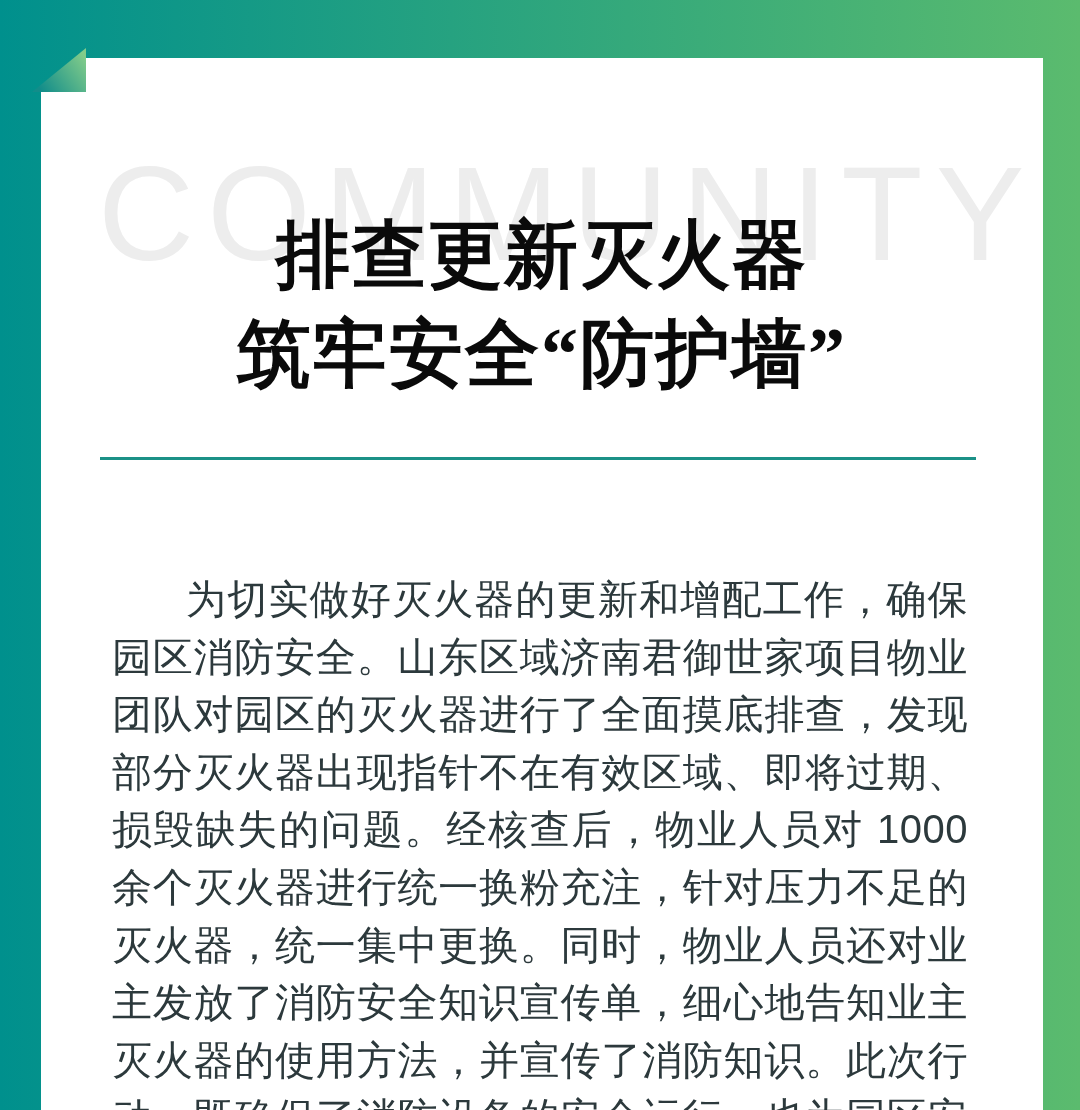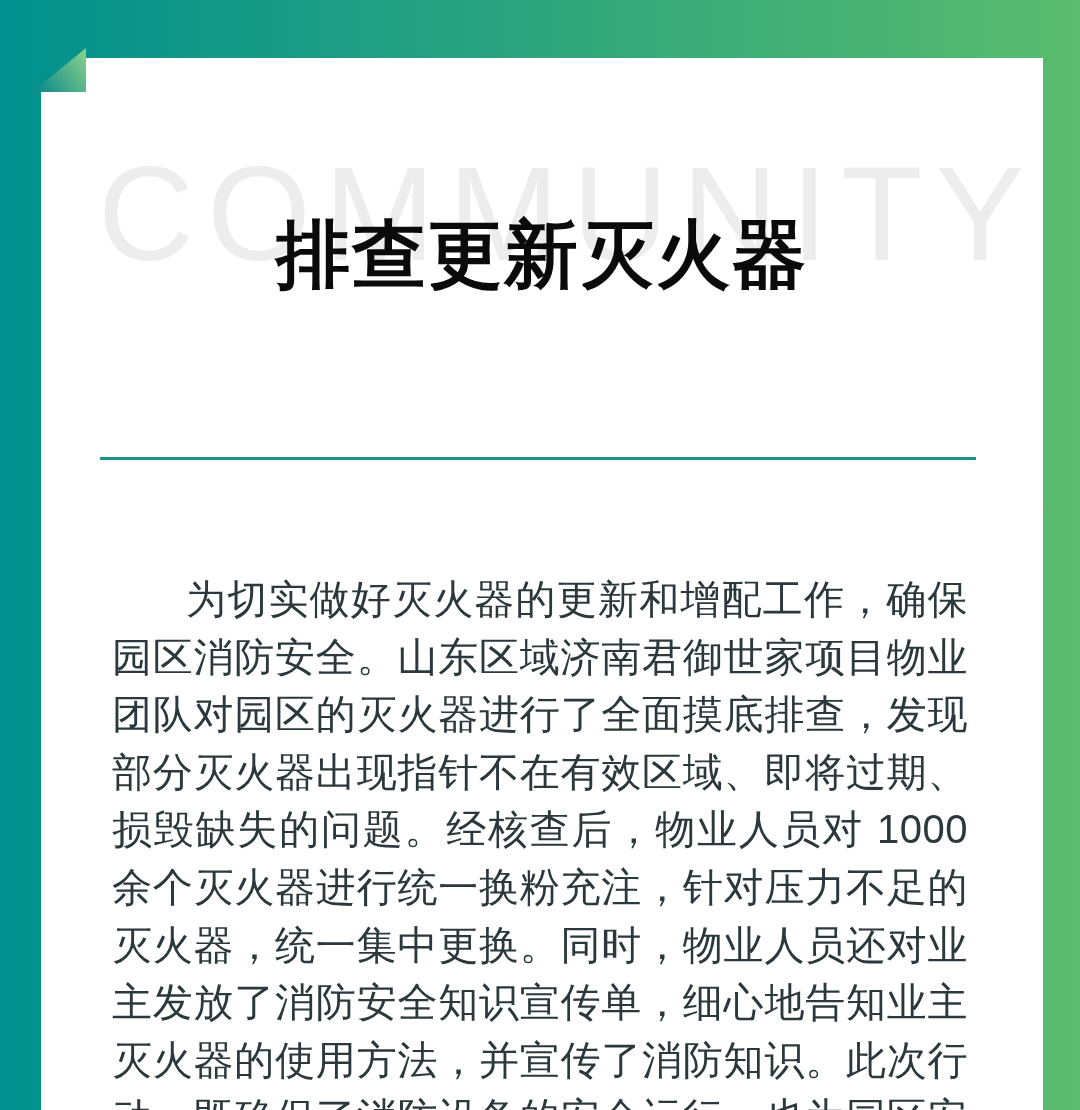--- a/index.html
+++ b/index.html
@@ -86,20 +86,21 @@
 <div class="page">
 
   <div class="card">
 
     <div class="watermark">
       <div>COMMUNITY</div>
     </div>
 
     <div class="title-block">
       <div>排查更新灭火器</div>
+      <div>筑牢安全“防护墙”</div>
     </div>
 
     <div class="divider"></div>
 
     <p class="body-text">为切实做好灭火器的更新和增配工作，确保园区消防安全。山东区域济南君御世家项目物业团队对园区的灭火器进行了全面摸底排查，发现部分灭火器出现指针不在有效区域、即将过期、损毁缺失的问题。经核查后，物业人员对 1000 余个灭火器进行统一换粉充注，针对压力不足的灭火器，统一集中更换。同时，物业人员还对业主发放了消防安全知识宣传单，细心地告知业主灭火器的使用方法，并宣传了消防知识。此次行动，既确保了消防设备的安全运行，也为园区安全做牢了保障。</p>
 
   </div>
 
   <div class="corner-fold"></div>
 

